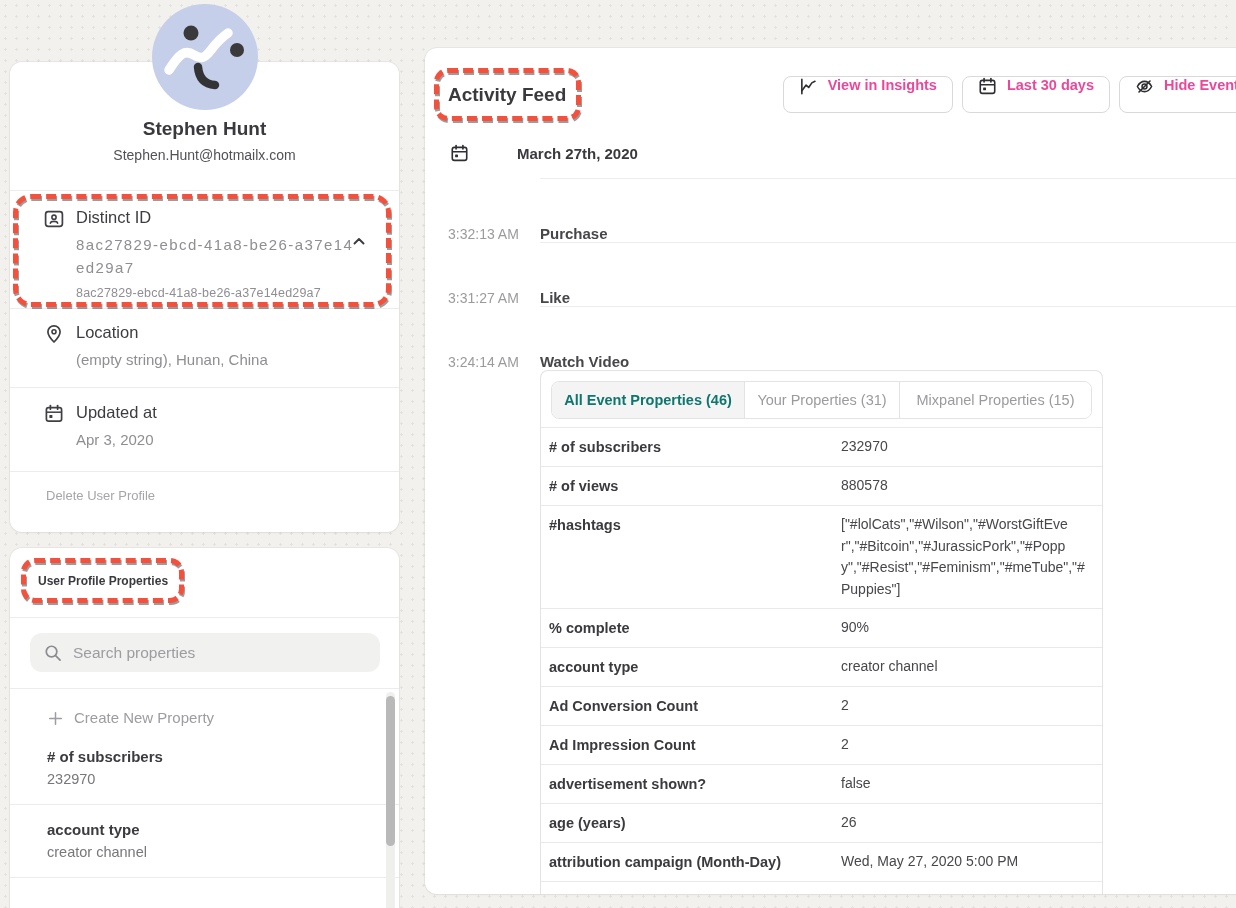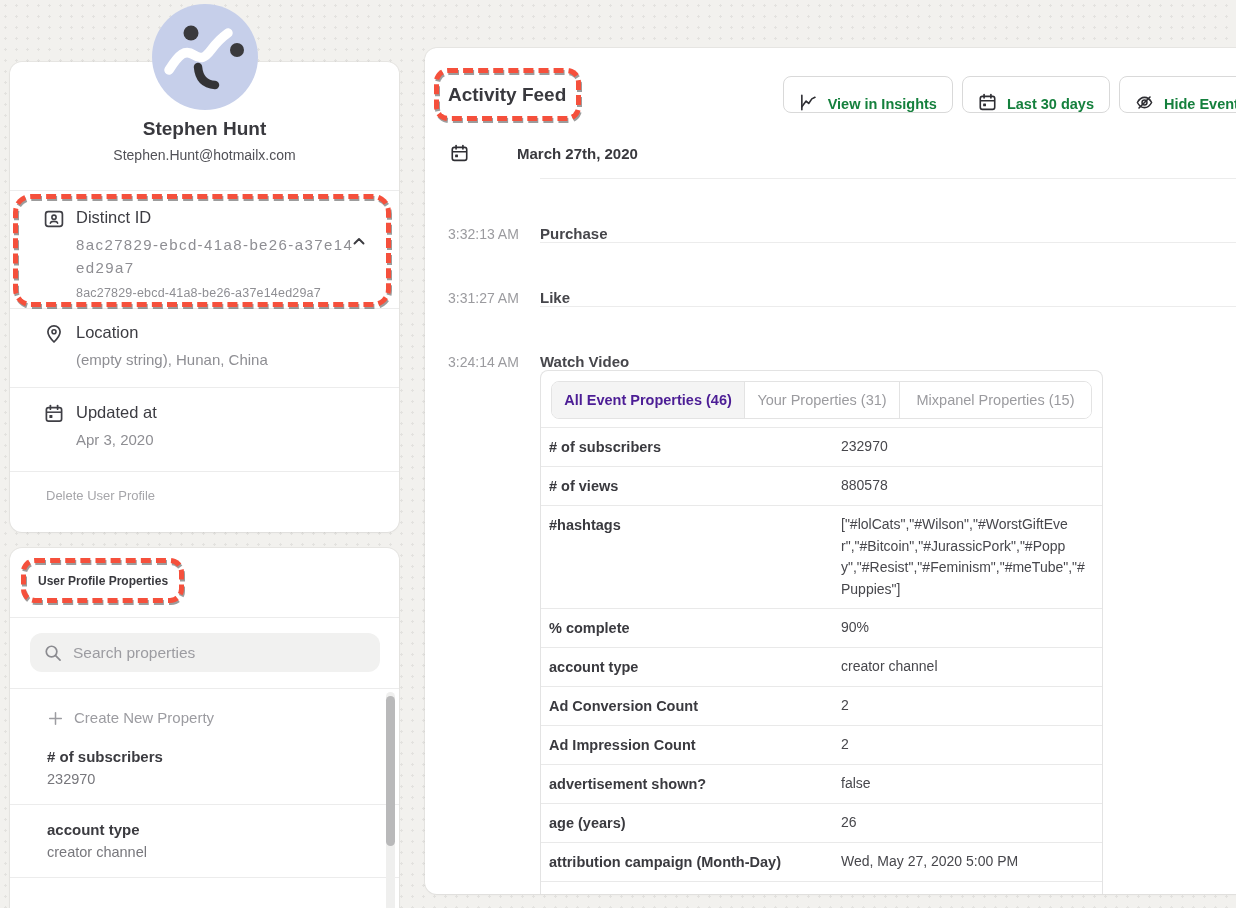--- a/index.html
+++ b/index.html
@@ -76,23 +76,23 @@
   .scroll-track { position:absolute; right:4px; top:3px; bottom:-4px; width:9px; background:#efefee; border-radius:5px; }
   .scroll-thumb { position:absolute; right:0; top:4px; width:9px; height:150px; background:#b9b9ba; border-radius:5px; cursor:grab; }
 
   
   .main-card { left:425px; top:48px; width:865px; height:846px; overflow:hidden; }
   .feed-header { display:flex; justify-content:space-between; align-items:center; padding:28px 27px 0 23px; }
   .feed-title { display:inline-block; position:relative; font-size:19px; font-weight:700; color:#39393e; }
   .feed-title.redbox::before { inset:-16px -15px -15px -14px; border-radius:14px; }
   .feed-actions { display:flex; gap:9px; }
   .btn {
-    display:flex; align-items:flex-end; gap:10px; height:37px; padding:0 15px;
+    display:flex; align-items:flex-start; gap:10px; height:37px; padding:0 15px;
     background:#fff; border:1px solid #d9d9d9; border-radius:8px;
-    font-family:inherit; font-size:14.5px; font-weight:600; color:#15803d; cursor:pointer;
+    font-family:inherit; font-size:14.5px; font-weight:600; color:#ec4899; cursor:pointer;
   }
   .btn svg { width:19px; height:19px; color:#2e2e33; }
 
   .date-row { display:flex; align-items:center; gap:13px; margin:31px 0 0 25px; }
   .date-row svg { width:19px; height:19px; color:#2e2e33; }
   .date-label { font-size:15px; font-weight:700; color:#39393e;margin-left:35px; }
 
   .feed-divider { margin-left:115px; border-top:1px solid #ececec; }
   .d1 { margin-top:15px; }
 
@@ -109,21 +109,21 @@
   .tabs-wrap { padding:10px 10px 8px; }
   .tabs { display:flex; border:1px solid #e3e3e3; border-radius:8px; overflow:hidden; }
   .tab {
     display:flex; align-items:center; justify-content:center; height:36px;
     font-size:14.5px; color:#9b9b9f; background:#fff; cursor:pointer; white-space:nowrap;
   }
   .tab + .tab { border-left:1px solid #e3e3e3; }
   .tab-0 { flex:0 0 192px; }
   .tab-1 { flex:0 0 155px; }
   .tab-2 { flex:1; }
-  .tab.active { background:#f4f4f4; color:#4c1d95; font-weight:700; }
+  .tab.active { background:#f4f4f4; color:#0f766e; font-weight:700; }
 
   .prow { display:flex; border-top:1px solid #e9e9e9; padding:8px 12px 8px 8px; }
   .prow-name { flex:0 0 292px; font-size:14.5px; font-weight:700; color:#3a3a3f; line-height:21px; padding-top:1px; }
   .prow-value { flex:1; font-size:14px; color:#47474c; line-height:21.5px; word-break:break-all; }
 </style>
 </head>
 <body>
 
 <svg width="0" height="0" style="position:absolute">
   <defs>

